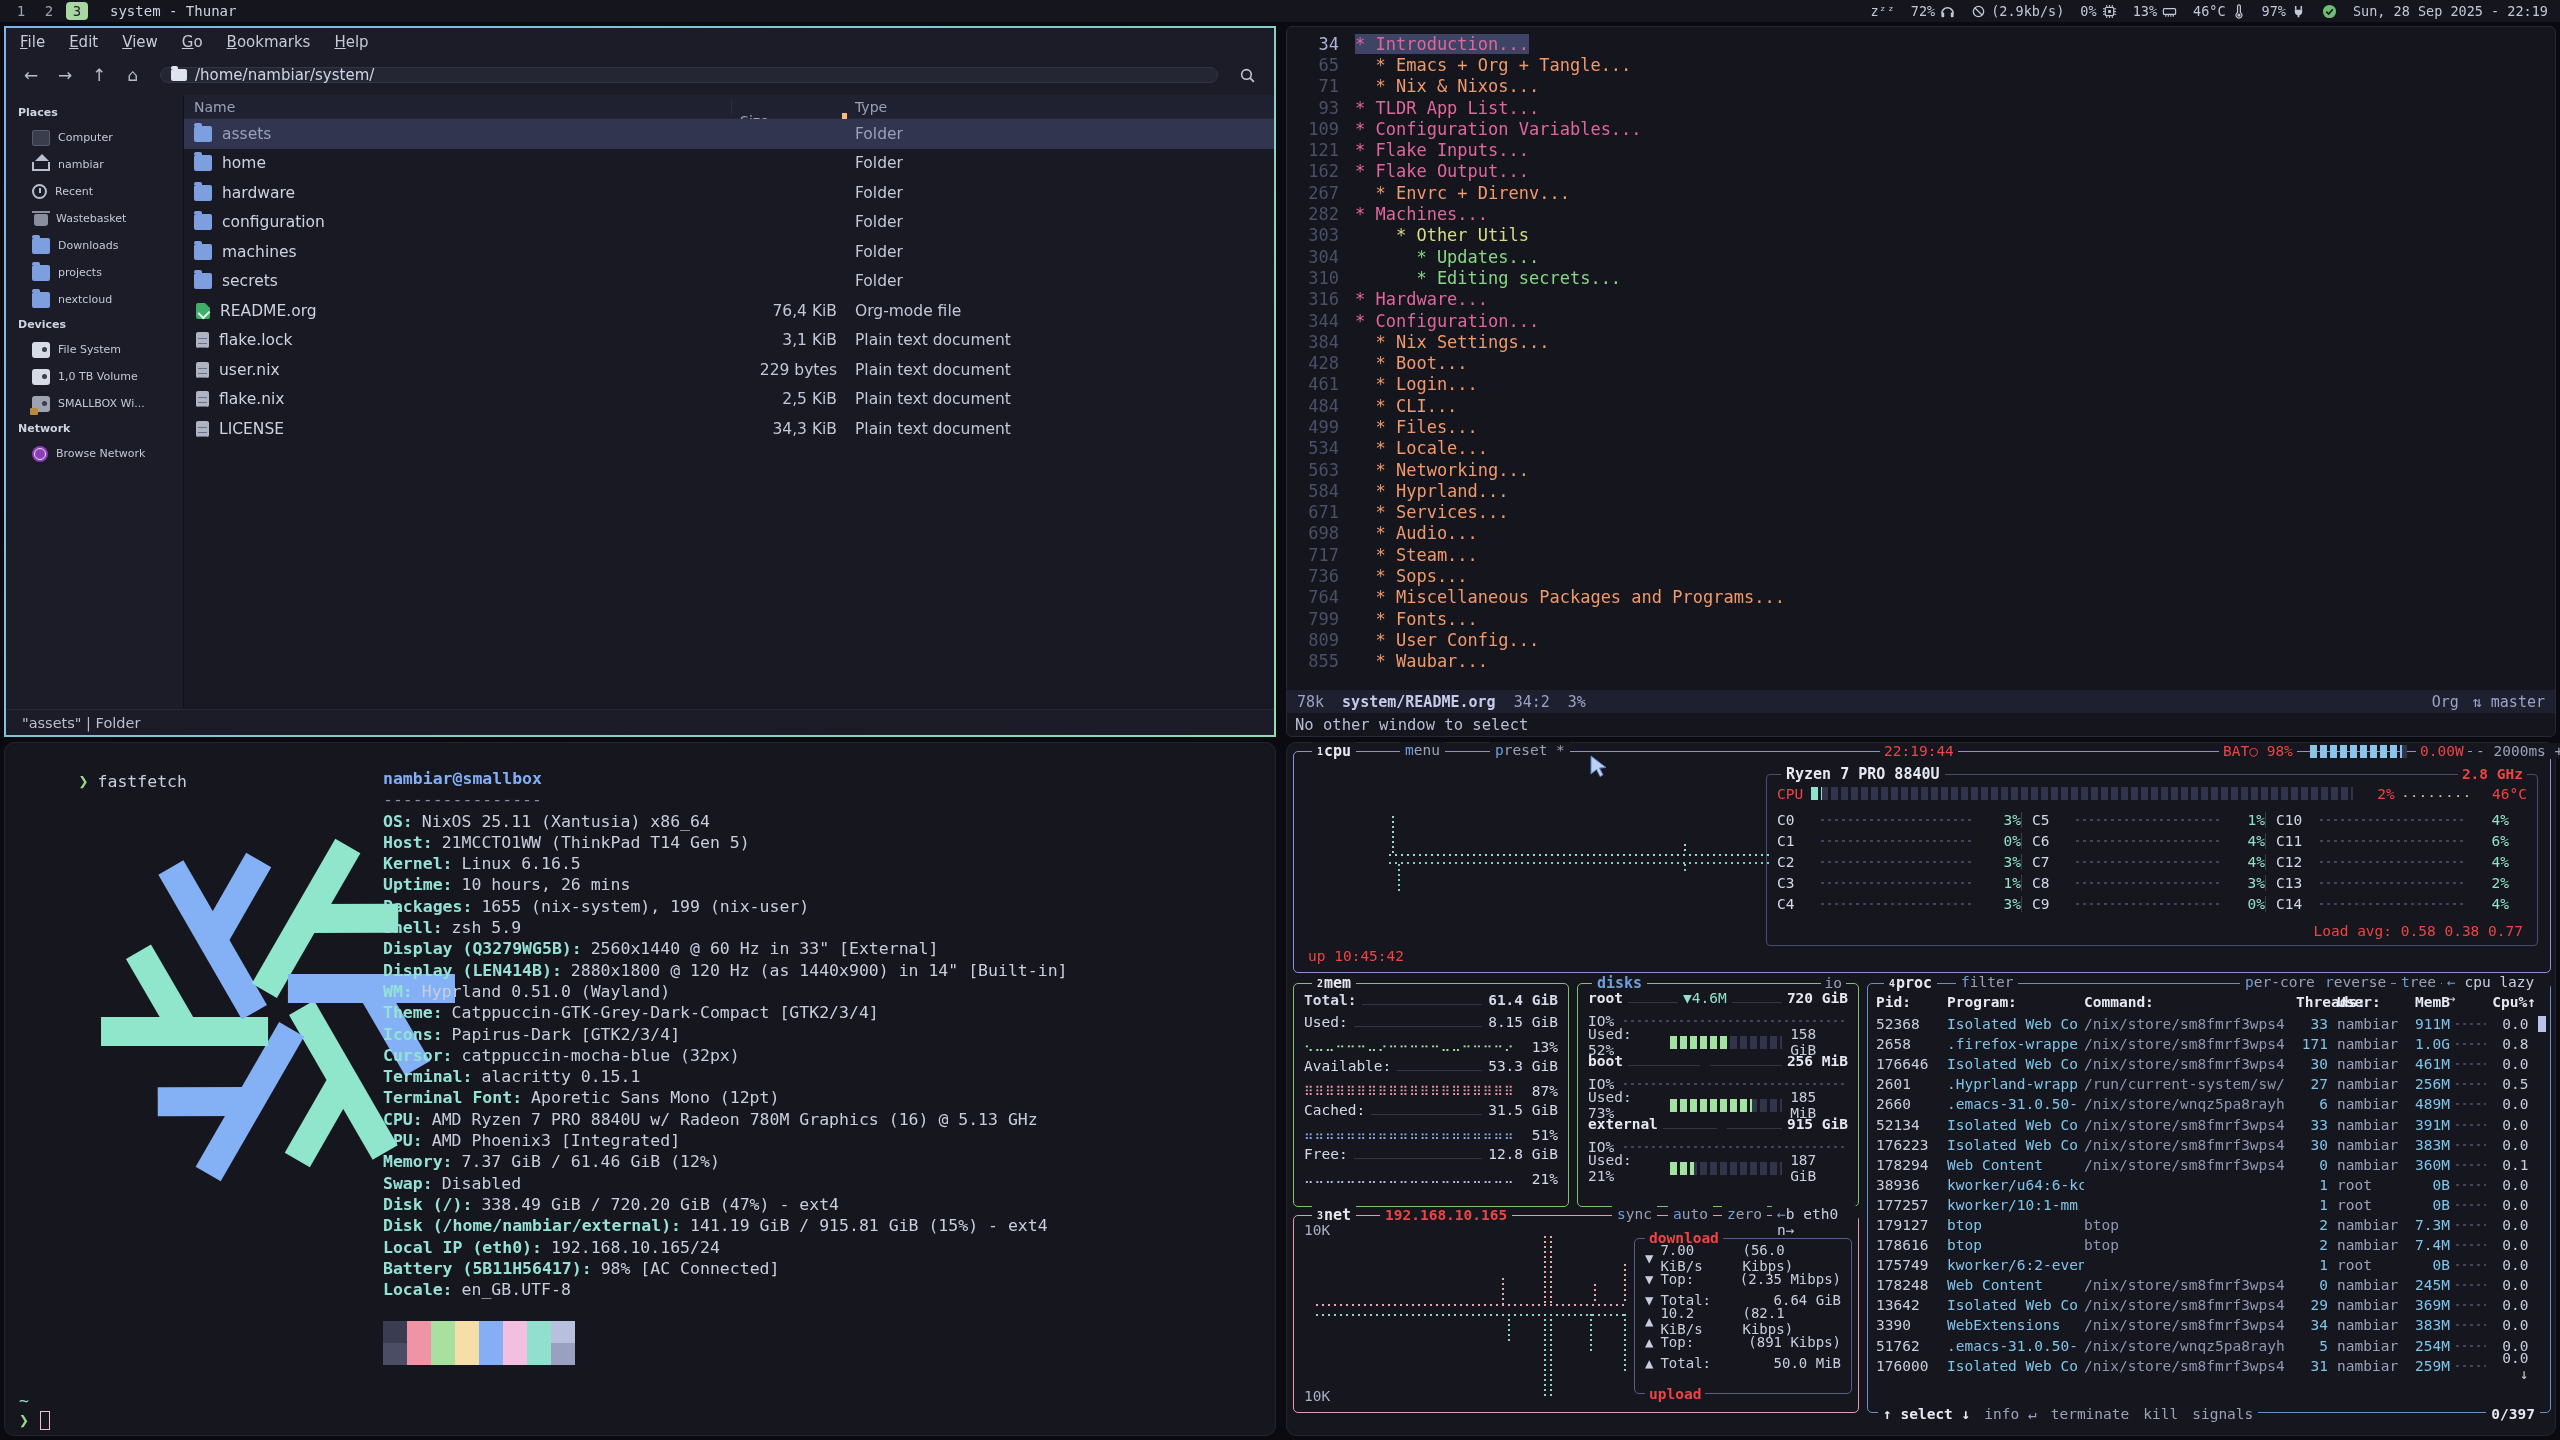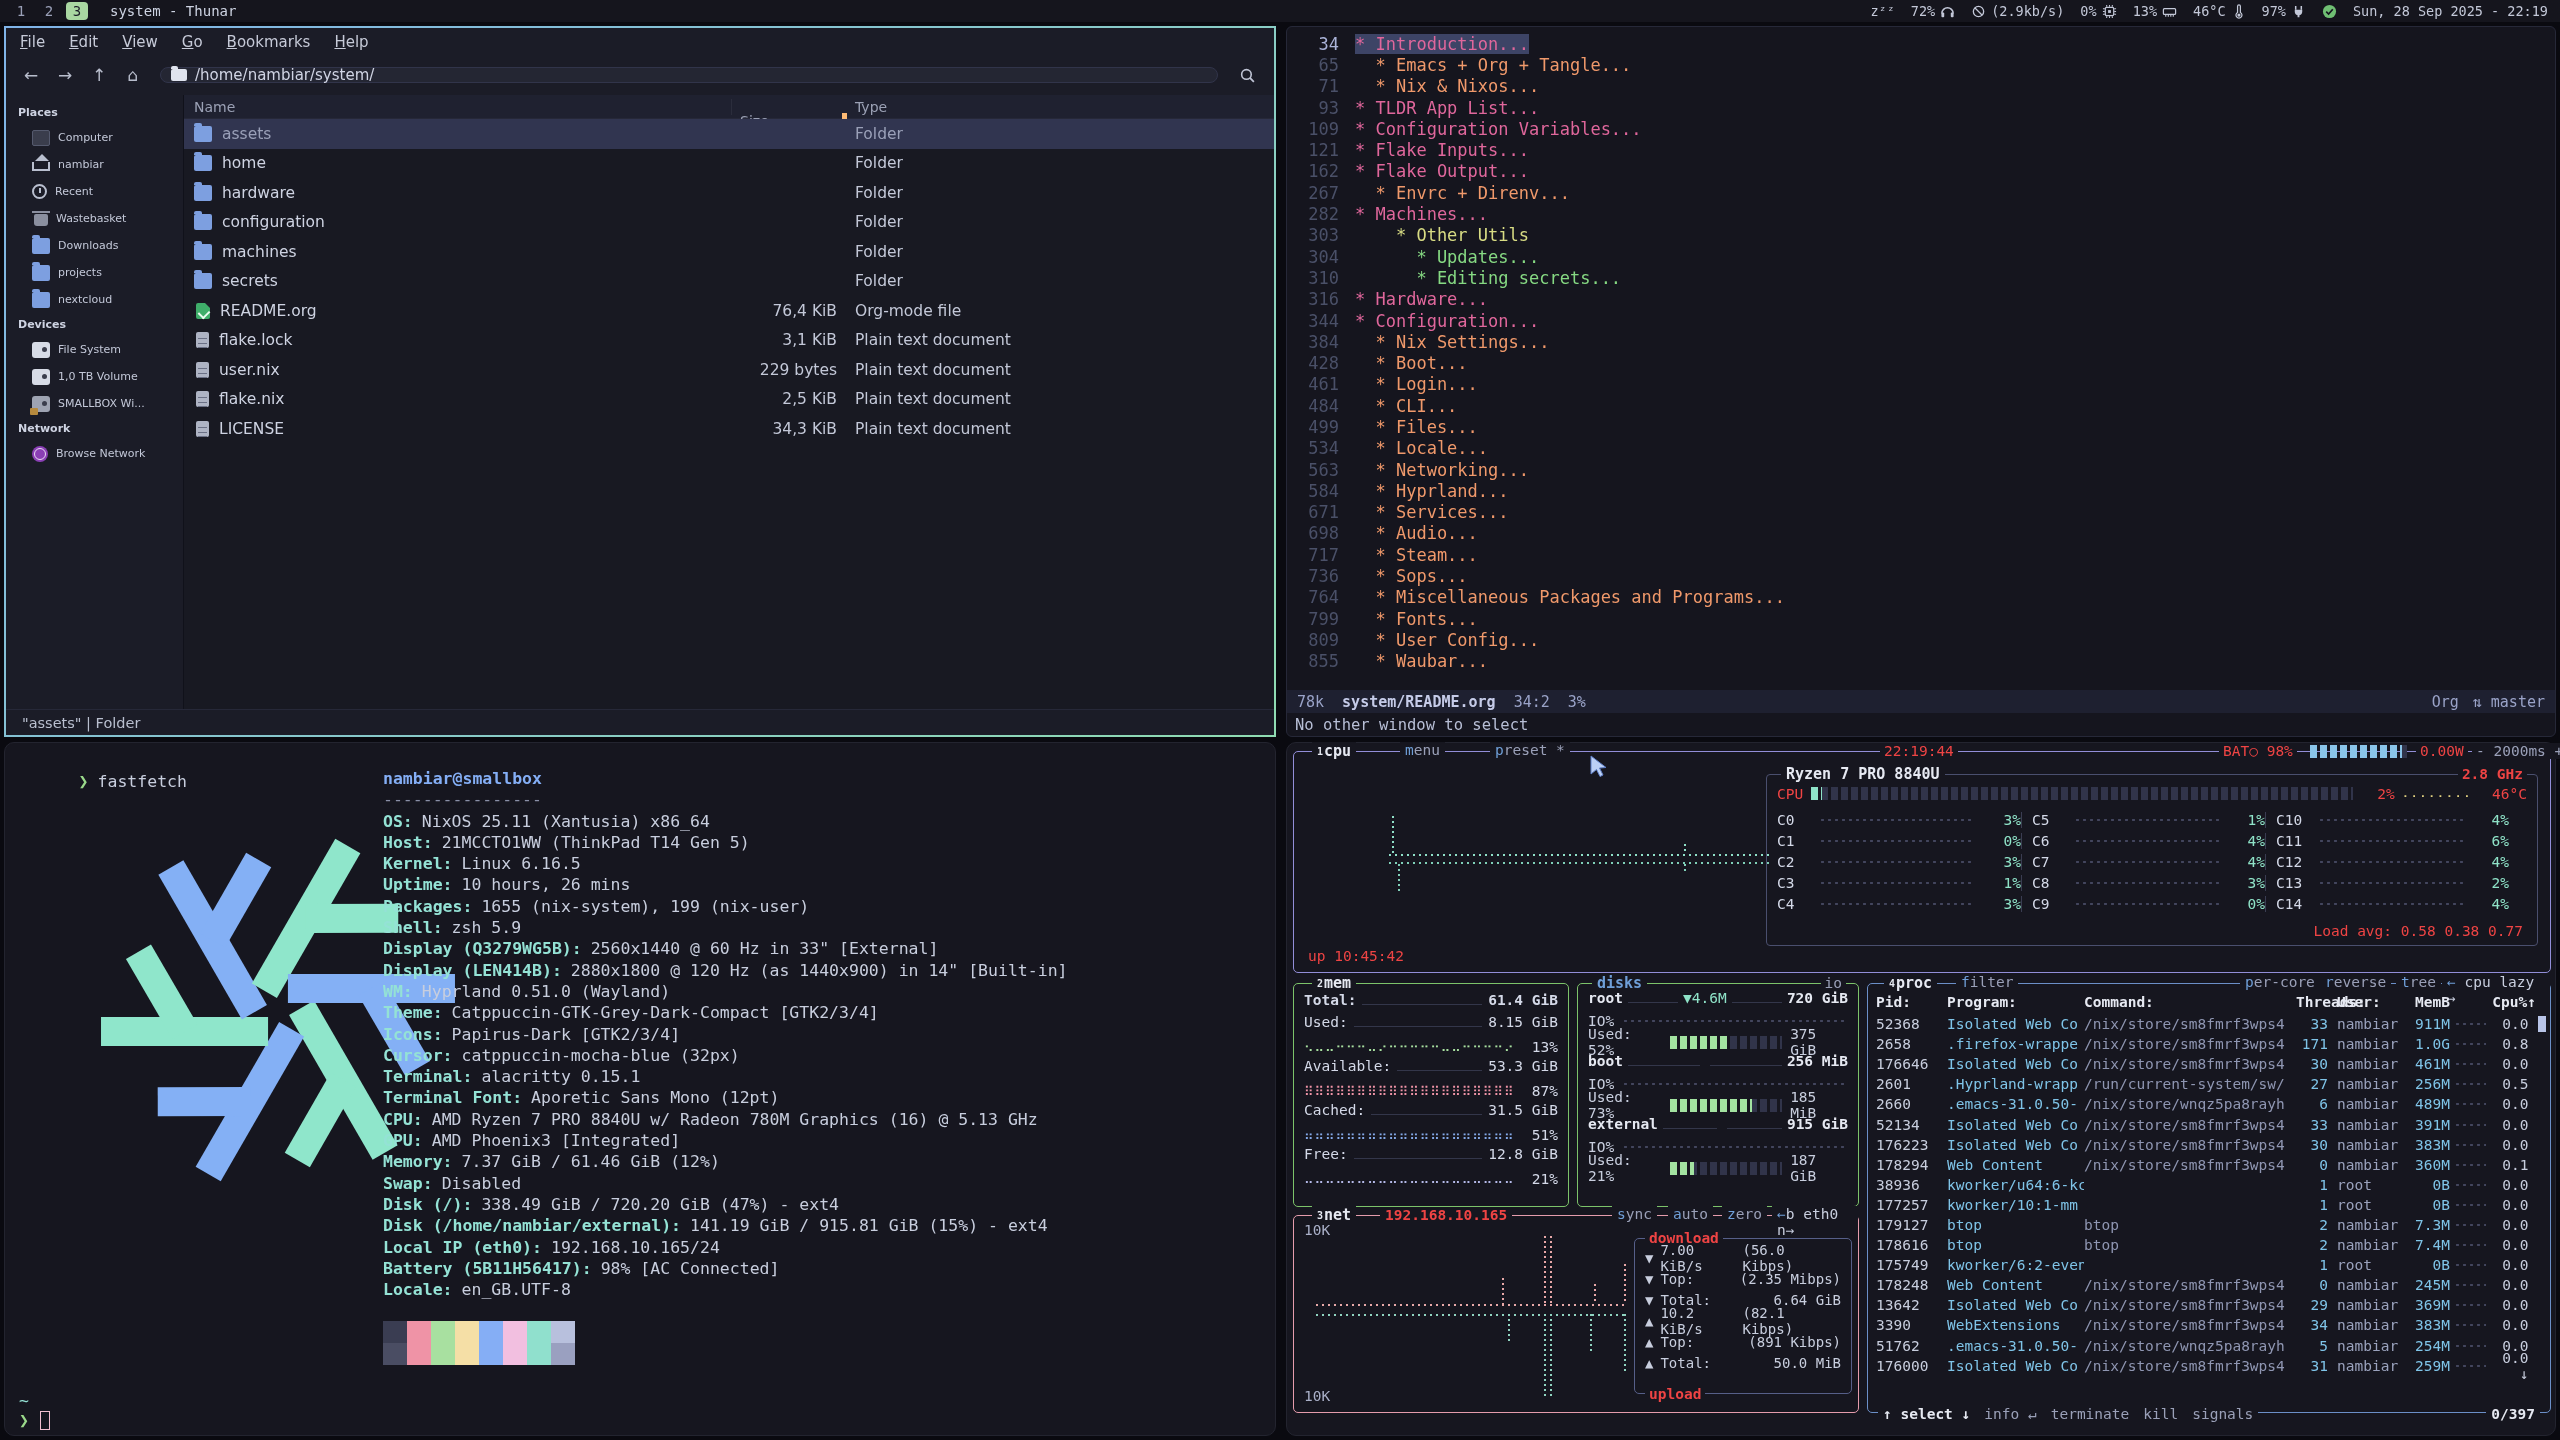--- a/index.html
+++ b/index.html
@@ -943,21 +943,21 @@
             </div>
           <div class="dkio">
               <span>IO%</span>
               <span class="dots" style="flex:1;"></span>
             </div>
           <div class="dkused">
             <span>Used: 52%</span>
             <span class="dkmeter">
                 <span class="meterfill disk" style="width: 52%;"></span>
               </span>
-            <span style="margin-left:auto;">375 GiB</span>
+            <span style="margin-left:auto;">158 GiB</span>
           </div>
         </div>
           <div>
           <div class="dkhead">
               <span>boot</span>
               <span class="lead"></span>
               <span class="mid"></span>
               <span class="lead"></span>
               <span>256 MiB</span>
             </div>

